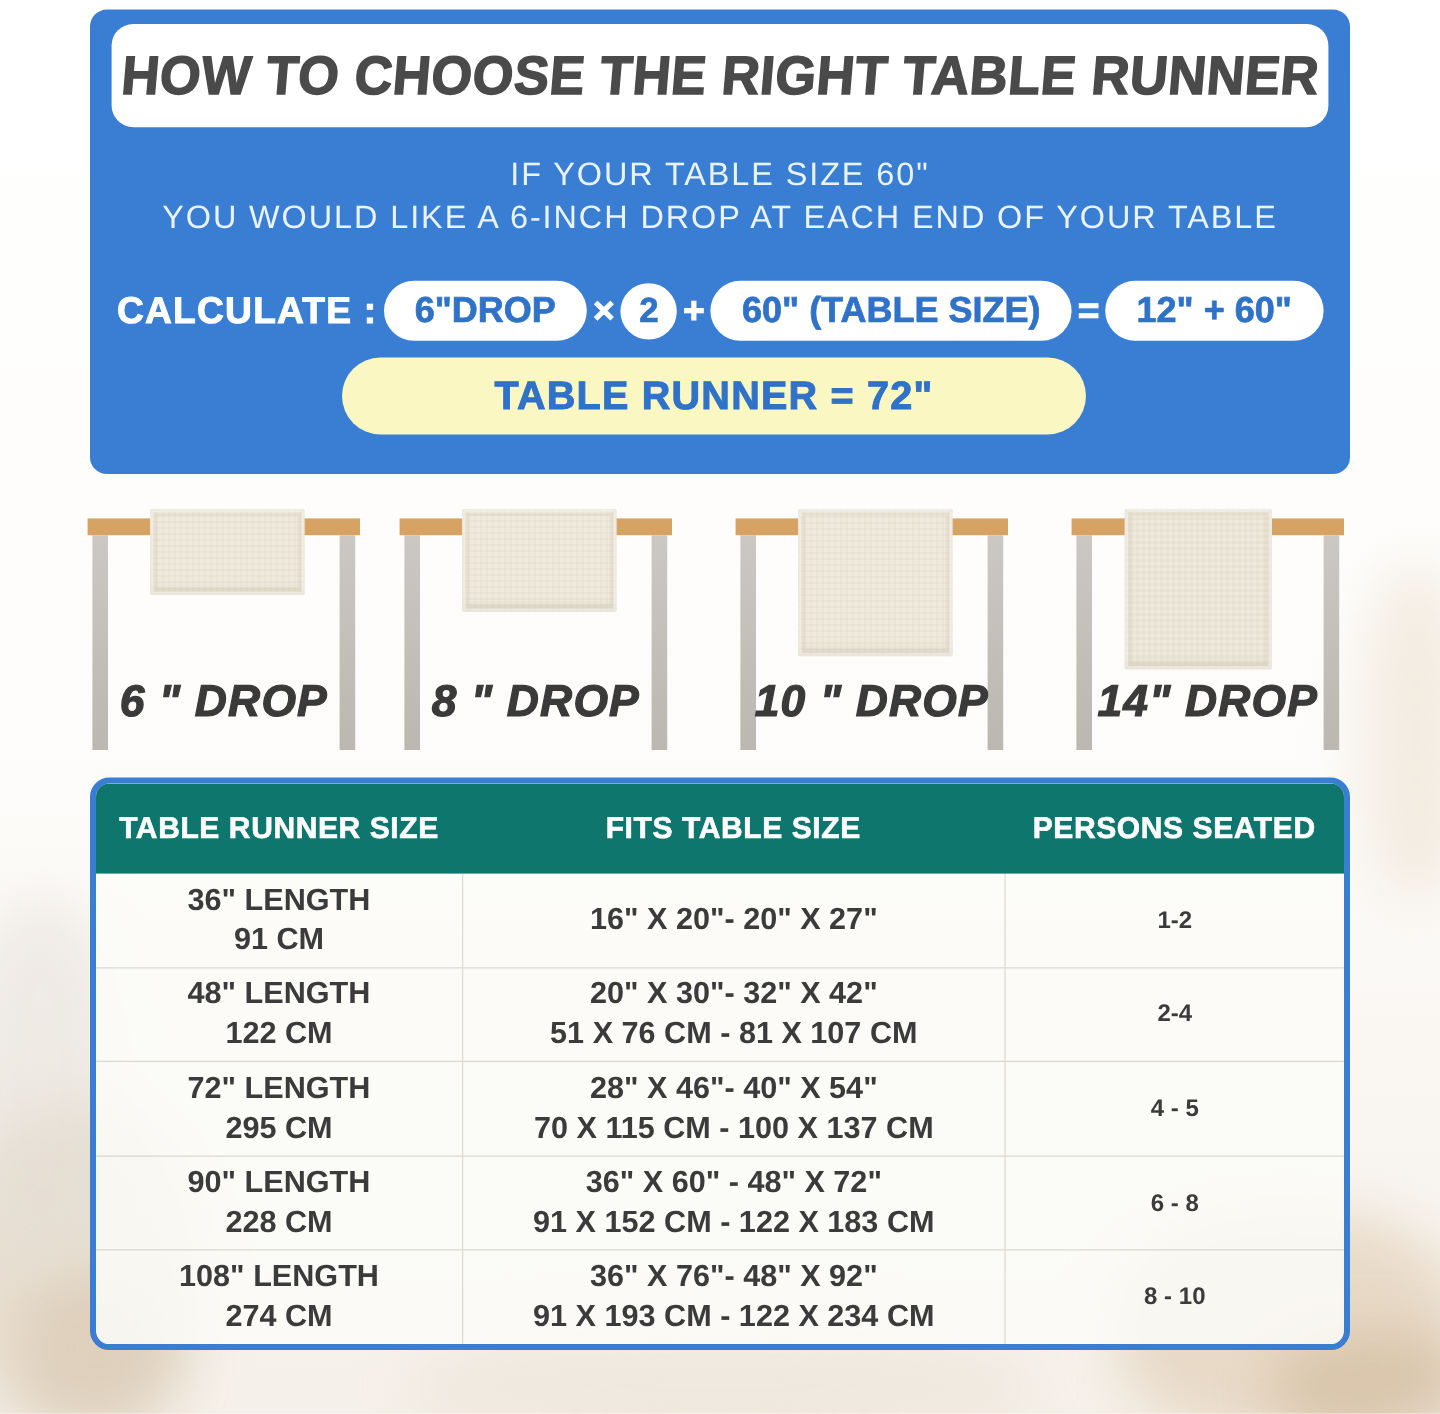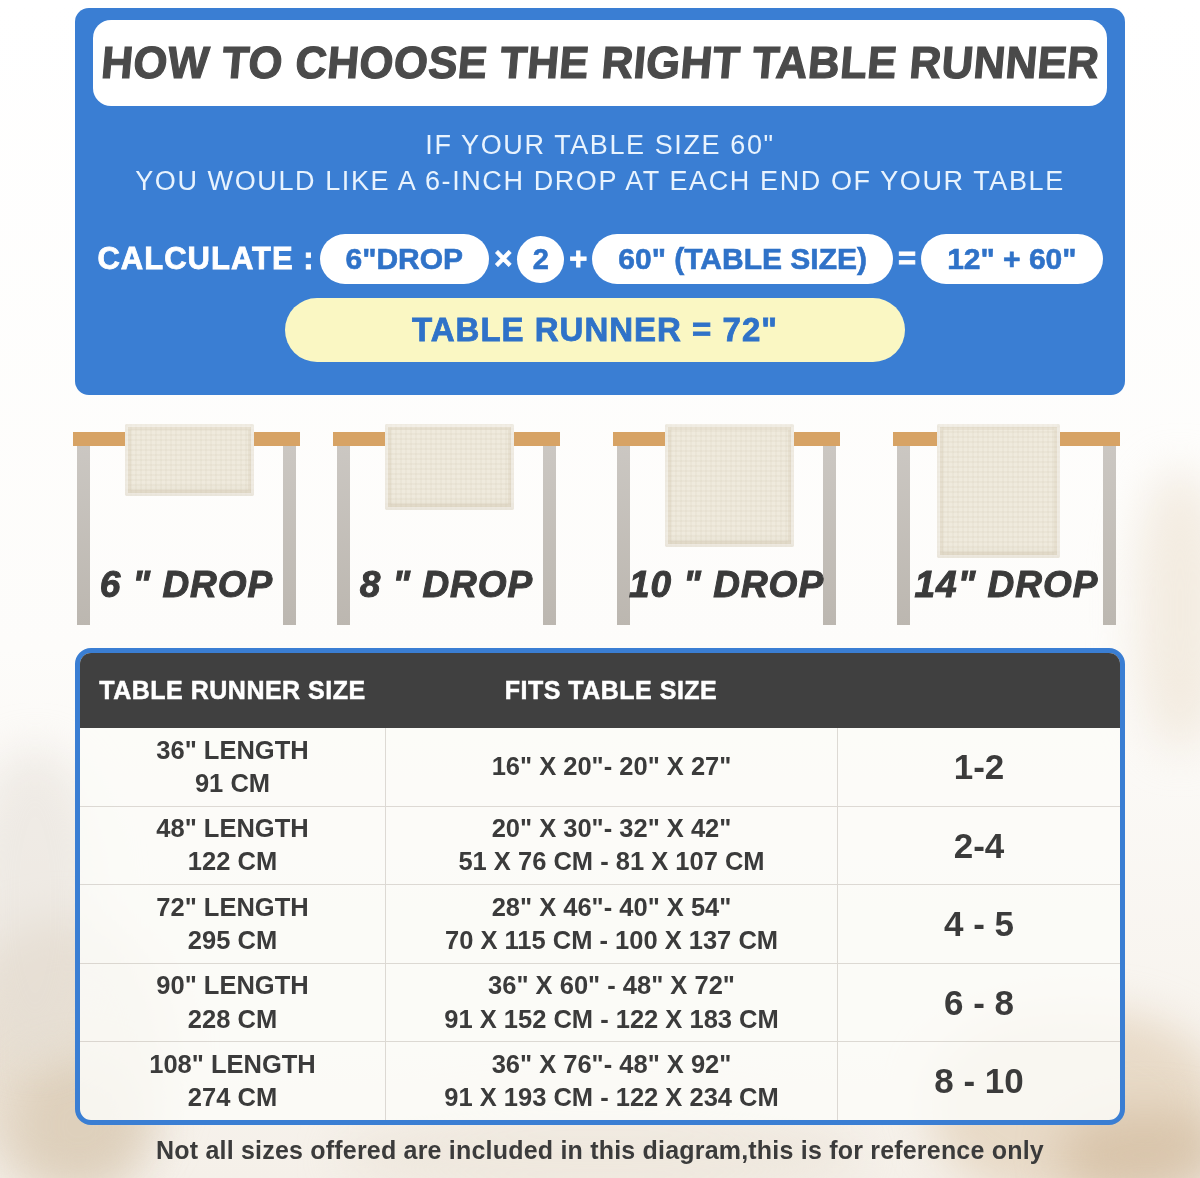--- a/index.html
+++ b/index.html
@@ -70,30 +70,30 @@
   .fig4 .runner{ height:134px; left:44px; width:123px; }
   .drop-label { position:absolute; top:132px; left:0; width:100%; text-align:center;
          font-size:37px; font-weight:700; font-style:italic; color:#3A3A3A;
          letter-spacing:1px; white-space:nowrap; -webkit-text-stroke:1px #3A3A3A; }
 
   
   .size-table { position:absolute; left:75px; top:648px; width:1050px; height:477px;
          border:5px solid #3A7ED3; border-radius:16px; overflow:hidden;
          background:rgba(252,251,248,.85); }
   .thead { display:grid; grid-template-columns:305px 452px 283px; height:75px;
-         background:#404040; }
+         background:#0f766e; }
   .th { display:flex; align-items:center; justify-content:center; color:#fff;
          font-weight:700; font-size:25px; letter-spacing:.5px; -webkit-text-stroke:.5px #fff; }
   .tbody { display:flex; flex-direction:column; height:392px; }
   .row { flex:1; display:grid; grid-template-columns:305px 452px 283px; }
   .row + .row { border-top:1px solid rgba(150,140,128,.3); }
   .cell { display:flex; flex-direction:column; align-items:center; justify-content:center;
          color:#3B3B3B; font-weight:700; font-size:25.5px; line-height:1.3; text-align:center; }
   .cell + .cell { border-left:1px solid rgba(150,140,128,.3); }
-  .cell.persons { font-size:35px; }
+  .cell.persons { font-size:20px; }
 
   .footer-note { position:absolute; top:1136px; left:0; width:1200px; text-align:center;
          font-size:25px; font-weight:700; color:#3B3B3B; letter-spacing:.2px; }
 </style>
 </head>
 <body>
 
 <div class="stage">
 
   <div class="bg-blob blob-left1"></div>
@@ -151,20 +151,21 @@
     <div class="leg l"></div>
     <div class="leg r"></div>
     <div class="runner"></div>
     <figcaption class="drop-label">14" DROP</figcaption>
   </figure>
 
   <div class="size-table">
     <div class="thead">
       <div class="th">TABLE RUNNER SIZE</div>
       <div class="th">FITS TABLE SIZE</div>
+      <div class="th">PERSONS SEATED</div>
     </div>
     <div class="tbody">
 
       <div class="row">
         <div class="cell">
           <span>36" LENGTH</span>
           <span>91 CM</span>
         </div>
         <div class="cell">
           <span>16" X 20"- 20" X 27"</span>
@@ -226,14 +227,13 @@
           <span>91 X 193 CM - 122 X 234 CM</span>
         </div>
         <div class="cell persons">
           <span>8 - 10</span>
         </div>
       </div>
 
     </div>
   </div>
 
-  <p class="footer-note">Not all sizes offered are included in this diagram,this is for reference only</p>
 </div>
 
 </body></html>

